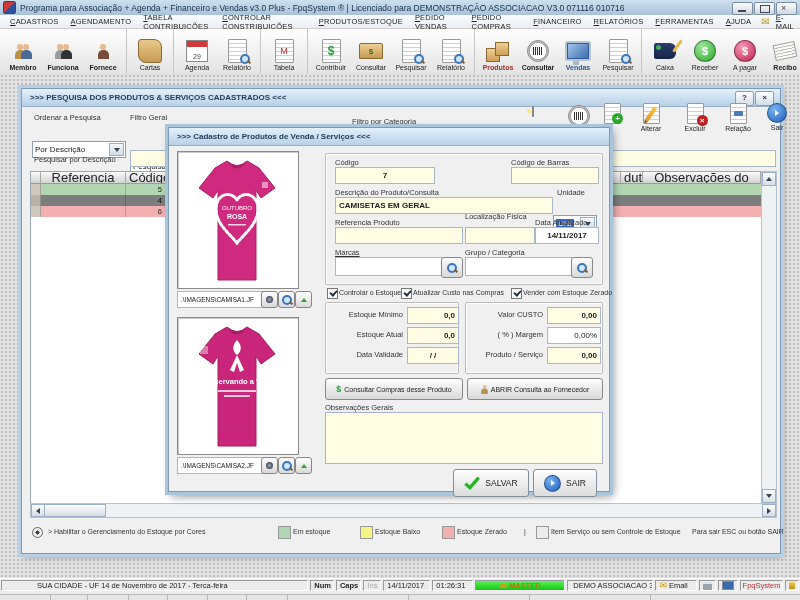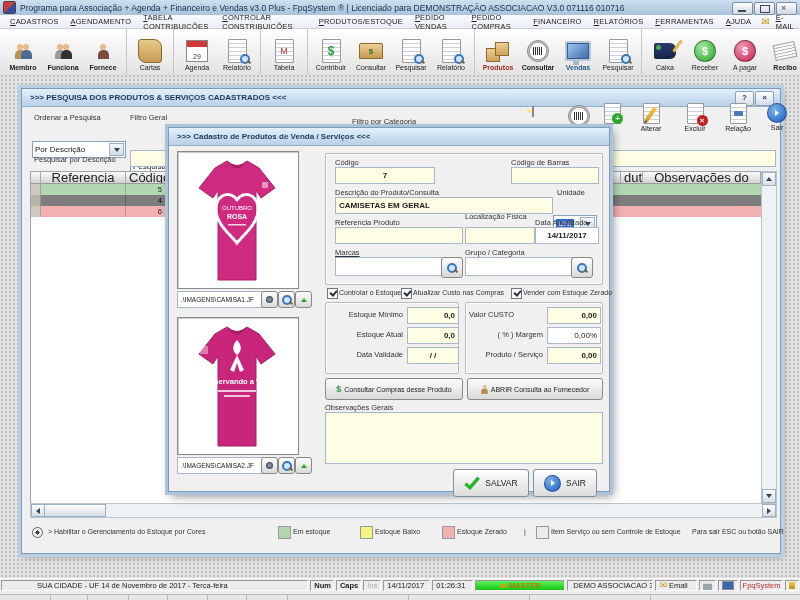--- a/index.html
+++ b/index.html
@@ -531,21 +531,21 @@
 
   <div class="abs gbox" style="left:156px;top:174px;width:132px;height:70px;"></div>
   <span class="abs lbl" style="left:162px;top:182px;width:72px;text-align:right;">Estoque Mínimo</span>
   <div class="abs field" style="left:238px;top:179px;width:44px;text-align:right;font-weight:bold;">0,0</div>
   <span class="abs lbl" style="left:162px;top:202px;width:72px;text-align:right;">Estoque Atual</span>
   <div class="abs field" style="left:238px;top:199px;width:44px;text-align:right;font-weight:bold;">0,0</div>
   <span class="abs lbl" style="left:162px;top:222px;width:72px;text-align:right;">Data Validade</span>
   <div class="abs field" style="left:238px;top:219px;width:44px;text-align:center;font-weight:bold;">/  /</div>
 
   <div class="abs gbox" style="left:296px;top:174px;width:136px;height:70px;"></div>
-  <span class="abs lbl" style="left:300px;top:182px;width:74px;text-align:left;">Valor CUSTO</span>
+  <span class="abs lbl" style="left:300px;top:182px;width:74px;text-align:right;">Valor CUSTO</span>
   <div class="abs field" style="left:378px;top:179px;width:46px;text-align:right;font-weight:bold;">0,00</div>
   <span class="abs lbl" style="left:300px;top:202px;width:74px;text-align:right;">( % ) Margem</span>
   <div class="abs field wfield" style="left:378px;top:199px;width:46px;text-align:right;">0,00%</div>
   <span class="abs lbl" style="left:300px;top:222px;width:74px;text-align:right;">Produto / Serviço</span>
   <div class="abs field" style="left:378px;top:219px;width:46px;text-align:right;font-weight:bold;">0,00</div>
 
   <div class="abs btn" style="left:156px;top:250px;width:136px;height:20px;">
     <span style="color:#2a9a3a;font-weight:bold;font-size:9px;">$</span>
     <span>Consultar Compras desse Produto</span>
   </div>

